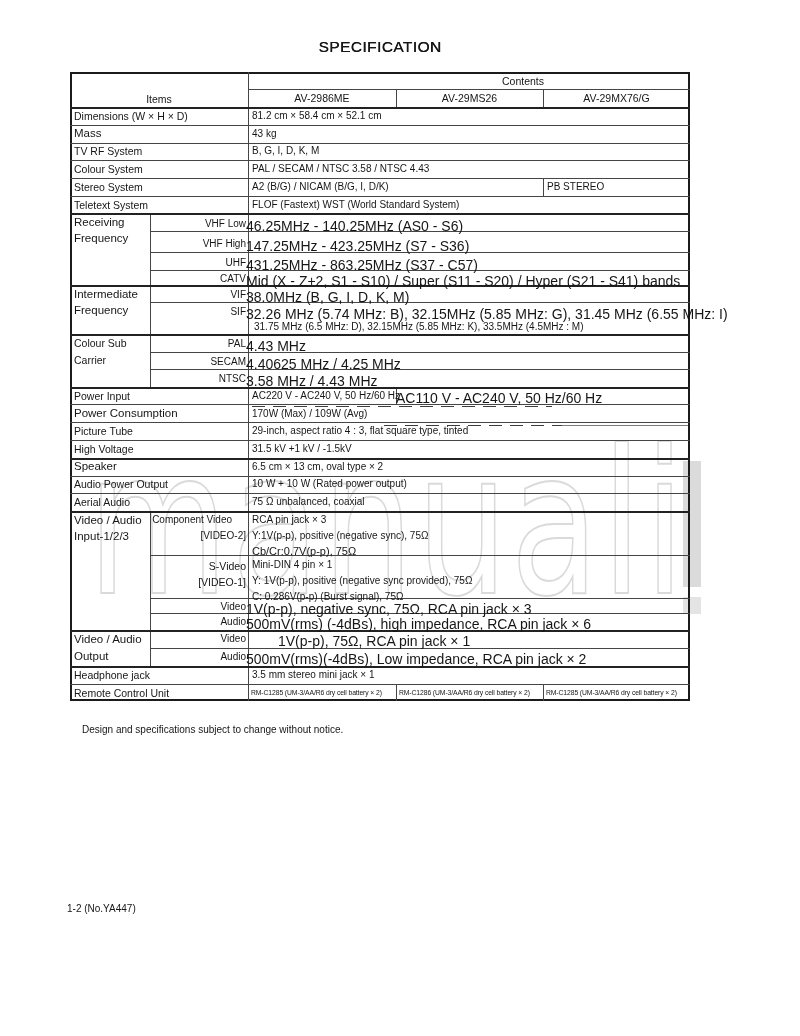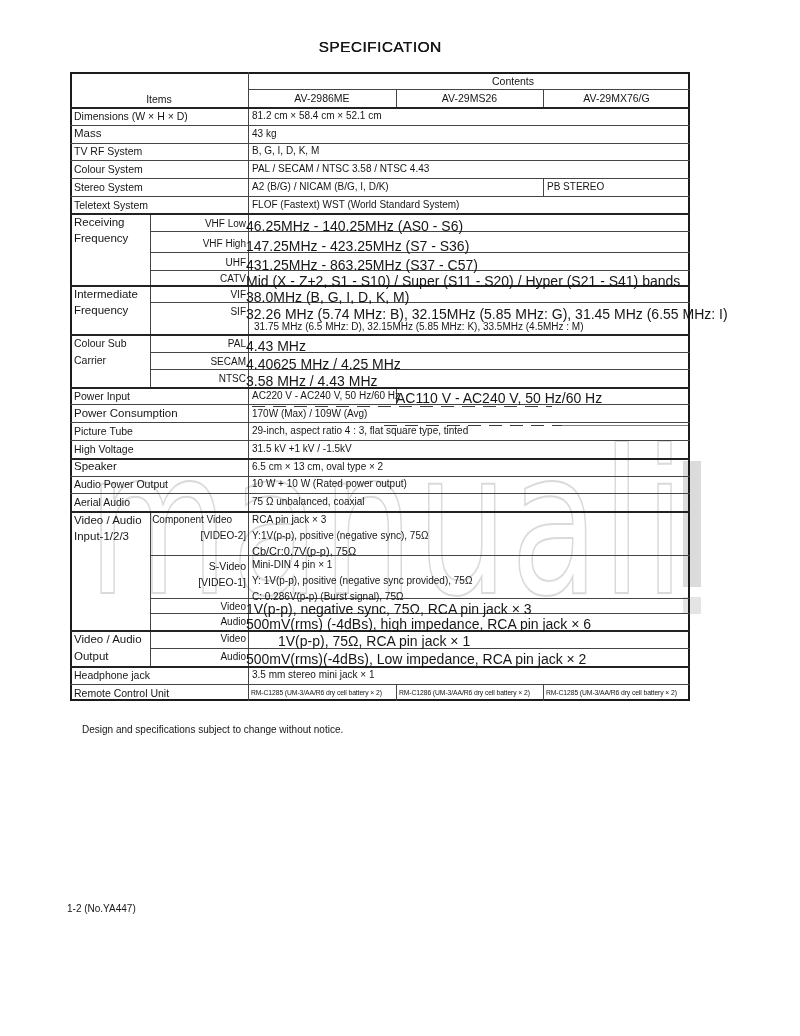--- a/index.html
+++ b/index.html
@@ -88,21 +88,21 @@
     <div class="abs hl2" style="left:0;top:558px;width:620px;"></div>
     <div class="abs hl" style="left:80px;top:576px;width:540px;"></div>
     <div class="abs hl2" style="left:0;top:594px;width:620px;"></div>
     <div class="abs hl" style="left:0;top:612px;width:620px;"></div>
 
     <div class="abs dash" style="left:182px;top:334px;width:300px;"></div>
     <div class="abs dash" style="left:314px;top:353px;width:178px;"></div>
     <div class="abs thin" style="left:492px;top:353px;width:126px;"></div>
 
     <div class="abs cell hcell" style="left:0;top:0;width:178px;height:53px;">Items</div>
-    <div class="abs cell hcell" style="left:178px;top:0;width:530px;height:17px;">Contents</div>
+    <div class="abs cell hcell" style="left:178px;top:0;width:530px;height:17px;padding-left:10px;">Contents</div>
     <div class="abs cell hcell" style="left:178px;top:17px;width:148px;height:18px;">AV-2986ME</div>
     <div class="abs cell hcell" style="left:326px;top:17px;width:147px;height:18px;">AV-29MS26</div>
     <div class="abs cell hcell" style="left:473px;top:17px;width:147px;height:18px;">AV-29MX76/G</div>
 
     <div class="abs cell lbl" style="top:38px;">Dimensions (W × H × D)</div>
     <div class="abs cell val" style="top:38px;">81.2 cm × 58.4 cm × 52.1 cm</div>
 
     <div class="abs cell lbl lbl-lg" style="top:55px;">Mass</div>
     <div class="abs cell val" style="top:56px;">43 kg</div>
 

